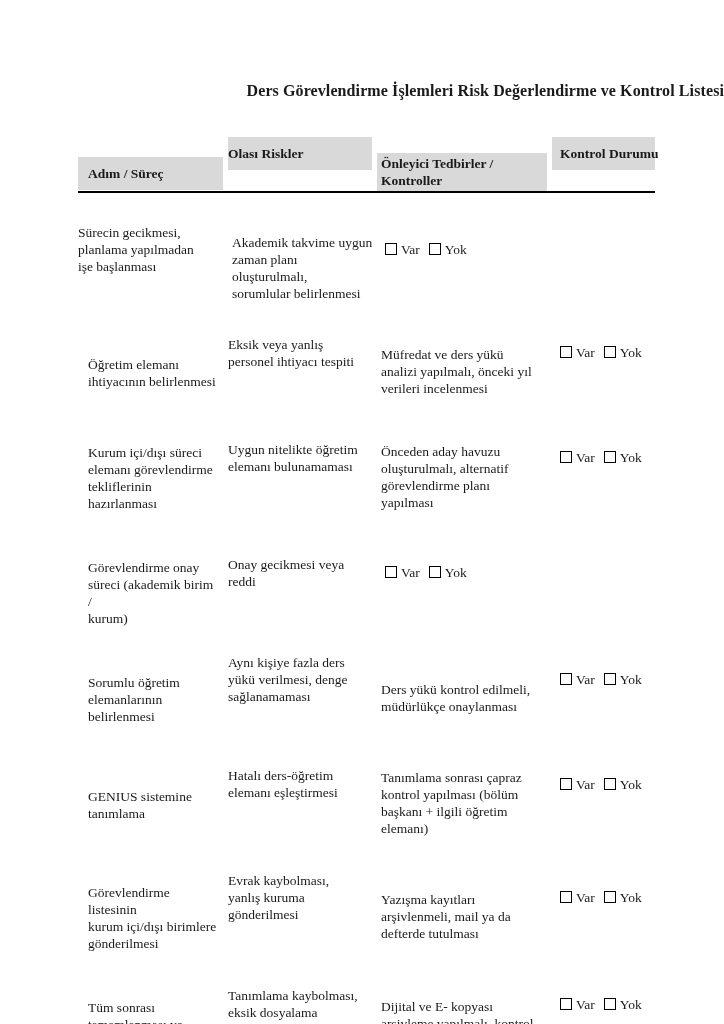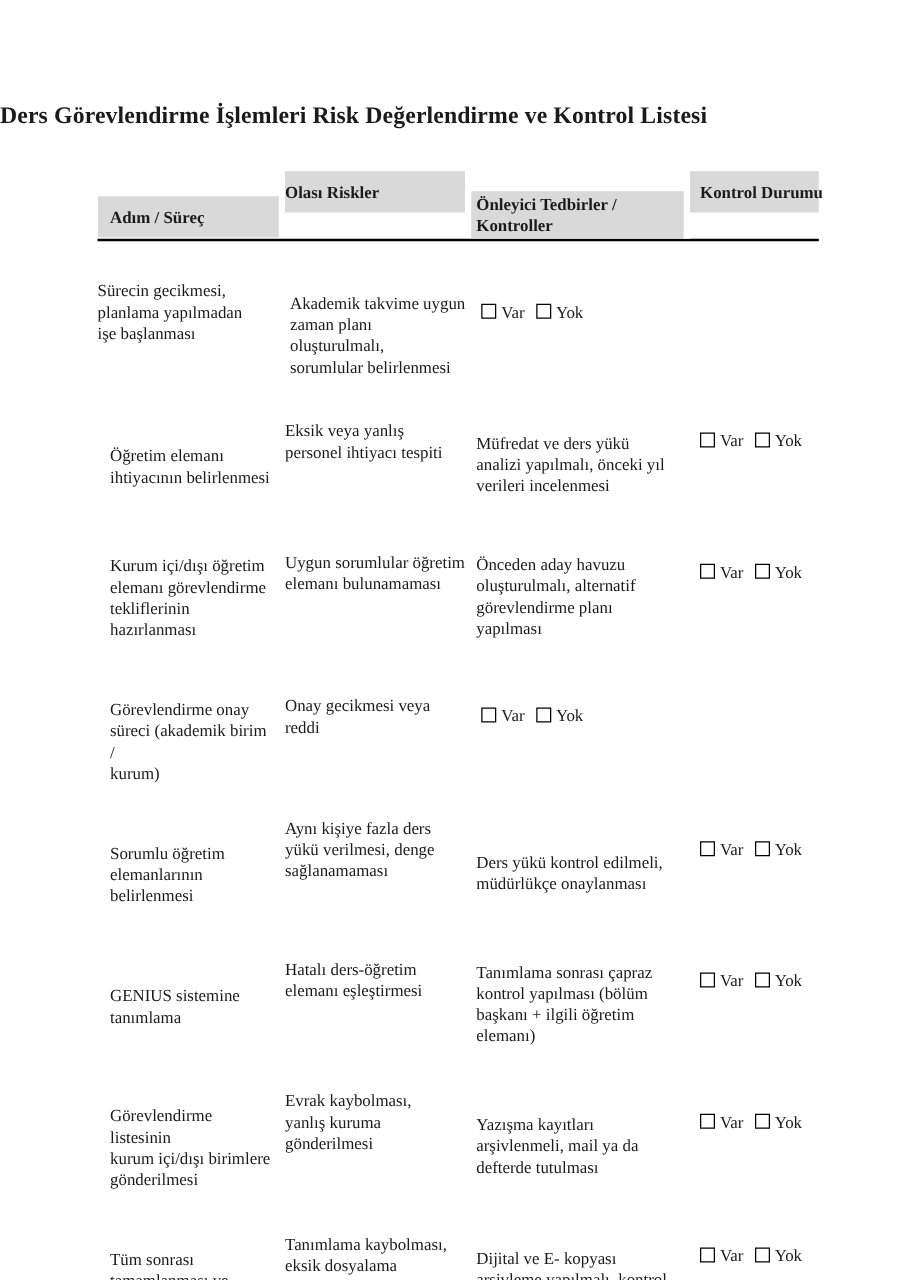--- a/index.html
+++ b/index.html
@@ -10,23 +10,23 @@
     background:#ffffff;
     font-family:"Liberation Serif", serif;
     color:#1a1a1a;
     overflow:hidden;
   }
   .doc-title {
     position:absolute;
     top:82px;
     left:0;
     width:100%;
-    text-align:left;
+    text-align:right;
     font-weight:bold;
-    font-size:19px;
+    font-size:16px;
     letter-spacing:0.1px;
   }
   .risk-table {
     position:absolute;
     left:78px;
     top:115px;
     width:577px;
     font-size:13.5px;
     line-height:17px;
   }
@@ -111,24 +111,24 @@
 personel ihtiyacı tespiti</div>
         <div class="td c3">Müfredat ve ders yükü
 analizi yapılmalı, önceki yıl
 verileri incelenmesi</div>
         <div class="td c4">
           <span class="cb"></span><span>Var</span><span class="cb second"></span><span>Yok</span>
         </div>
       </div>
 
       <div class="tr">
-        <div class="td c1">Kurum içi/dışı öğretim
+        <div class="td c1">Kurum içi/dışı süreci
 elemanı görevlendirme
 tekliflerinin hazırlanması</div>
-        <div class="td c2">Uygun sorumlular öğretim
+        <div class="td c2">Uygun nitelikte öğretim
 elemanı bulunamaması</div>
         <div class="td c3">Önceden aday havuzu
 oluşturulmalı, alternatif
 görevlendirme planı
 yapılması</div>
         <div class="td c4">
           <span class="cb"></span><span>Var</span><span class="cb second"></span><span>Yok</span>
         </div>
       </div>
 

